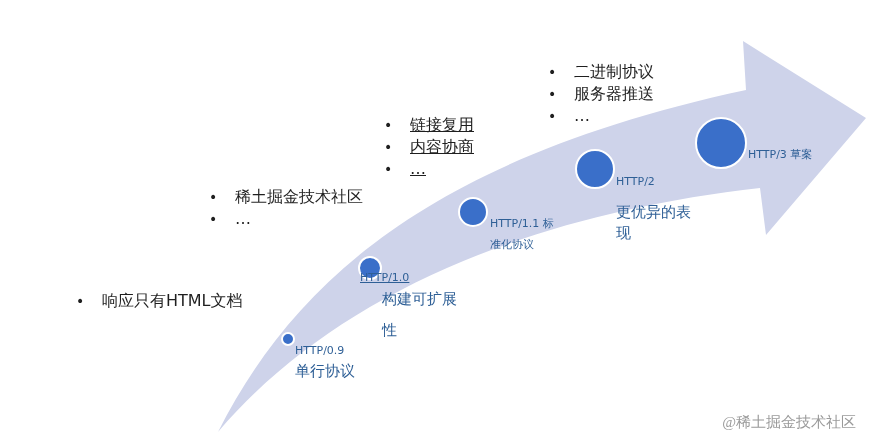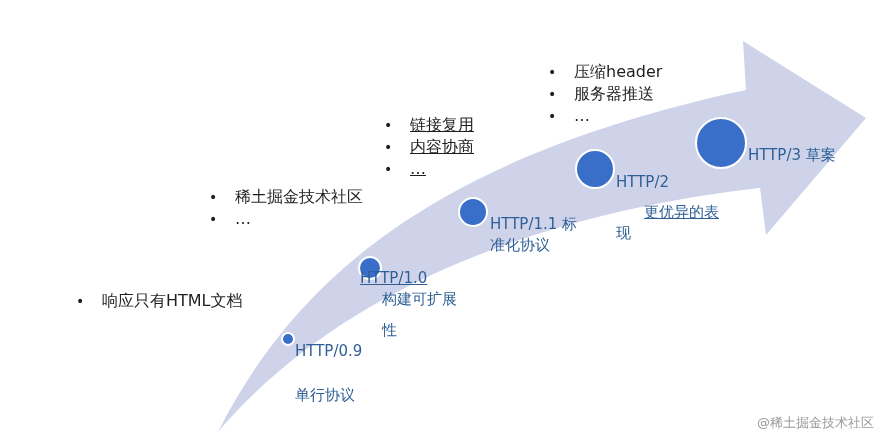--- a/index.html
+++ b/index.html
@@ -5,68 +5,68 @@
     html, body { margin: 0; padding: 0; background: #ffffff; }
     body { width: 886px; height: 444px; position: relative; overflow: hidden;
            font-family: "DejaVu Sans", "Liberation Sans", sans-serif; }
     #arrow-svg { position: absolute; left: 0; top: 0; }
     .bullets { position: absolute; margin: 0; padding: 0; list-style: none;
                color: #1f1f1f; font-size: 16px; line-height: 22px; }
     .bullets li { position: relative; padding-left: 30px; white-space: nowrap; }
     .bullets li::before { content: "\2022"; position: absolute; left: 4px; top: 0; font-size: 14px; }
     .underline-squiggle { text-decoration: underline wavy #d9534f; text-decoration-thickness: 1px; text-underline-offset: 3px; }
     .dot { position: absolute; border-radius: 50%; background: #3a6fc9; border: 2px solid #ffffff; box-sizing: border-box; }
-    .label { position: absolute; color: #2e5f96; font-size: 15px; line-height: 20px; }
+    .label { position: absolute; color: #2e5f96; font-size: 11px; line-height: 20px; }
     .sublabel { position: absolute; color: #2e5f96; font-size: 15px; line-height: 22px; }
-    .watermark { position: absolute; right: 12px; bottom: 12px; color: #9a9a9a; font-size: 13px; }
+    .watermark { position: absolute; right: 30px; bottom: 12px; color: #9a9a9a; font-size: 15px; font-family: Liberation Serif, serif; }
   </style>
 </head>
 <body>
 
 <svg id="arrow-svg" width="886" height="444" viewBox="0 0 886 444">
   <path fill="#ced3ea" d="M 218 432
            C 290 290, 420 160, 746 90
            L 743 41
            L 866 118
            L 766 235
            L 760 188
            C 520 215, 330 300, 218 432 Z"></path>
 </svg>
 
 <ul class="bullets" style="left:72px; top:290px;">
   <li>响应只有HTML文档</li>
 </ul>
 <div class="dot" style="left:281px; top:332px; width:14px; height:14px;"></div>
 <div class="label" style="left:295px; top:341px;">HTTP/0.9</div>
-<div class="sublabel" style="left:295px; top:384px;text-align:right;">单行协议</div>
+<div class="sublabel" style="left:295px; top:360px;text-align:right;">单行协议</div>
 
 <ul class="bullets" style="left:205px; top:186px;">
   <li>稀土掘金技术社区</li>
   <li>…</li>
 </ul>
 <div class="dot" style="left:358px; top:256px; width:24px; height:24px;"></div>
 <div class="label" style="left:360px; top:268px;text-decoration:underline;">HTTP/1.0</div>
 <div class="sublabel" style="left:382px; top:288px;">构建可扩展</div>
 <div class="sublabel" style="left:382px; top:319px;">性</div>
 
 <ul class="bullets" style="left:380px; top:114px;text-decoration:underline;">
   <li>链接复用</li>
   <li>内容协商</li>
   <li>…</li>
 </ul>
 <div class="dot" style="left:458px; top:197px; width:30px; height:30px;"></div>
 <div class="label" style="left:490px; top:214px;">HTTP/1.1 标</div>
 <div class="label" style="left:490px; top:235px;">准化协议</div>
 
 <ul class="bullets" style="left:544px; top:61px;">
-  <li>压缩header</li>
+  <li>二进制协议</li>
   <li>服务器推送</li>
   <li>…</li>
 </ul>
 <div class="dot" style="left:575px; top:149px; width:40px; height:40px;"></div>
 <div class="label" style="left:616px; top:172px;">HTTP/2</div>
-<div class="sublabel" style="left:644px; top:201px;text-decoration:underline;">更优异的表</div>
+<div class="sublabel" style="left:616px; top:201px;">更优异的表</div>
 <div class="sublabel" style="left:616px; top:222px;">现</div>
 
 <div class="dot" style="left:695px; top:117px; width:52px; height:52px;"></div>
 <div class="label" style="left:748px; top:145px;">HTTP/3 草案</div>
 
 <div class="watermark">@稀土掘金技术社区</div>
 
 </body></html>

